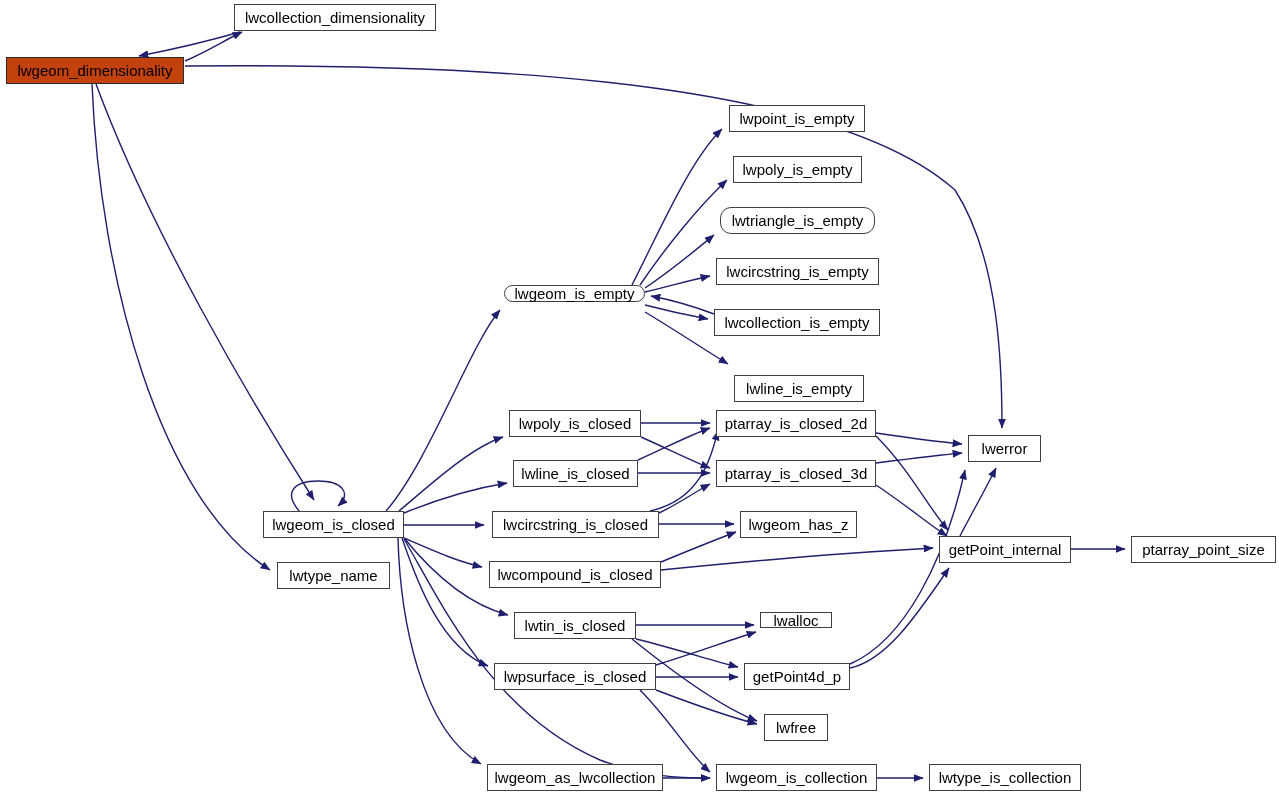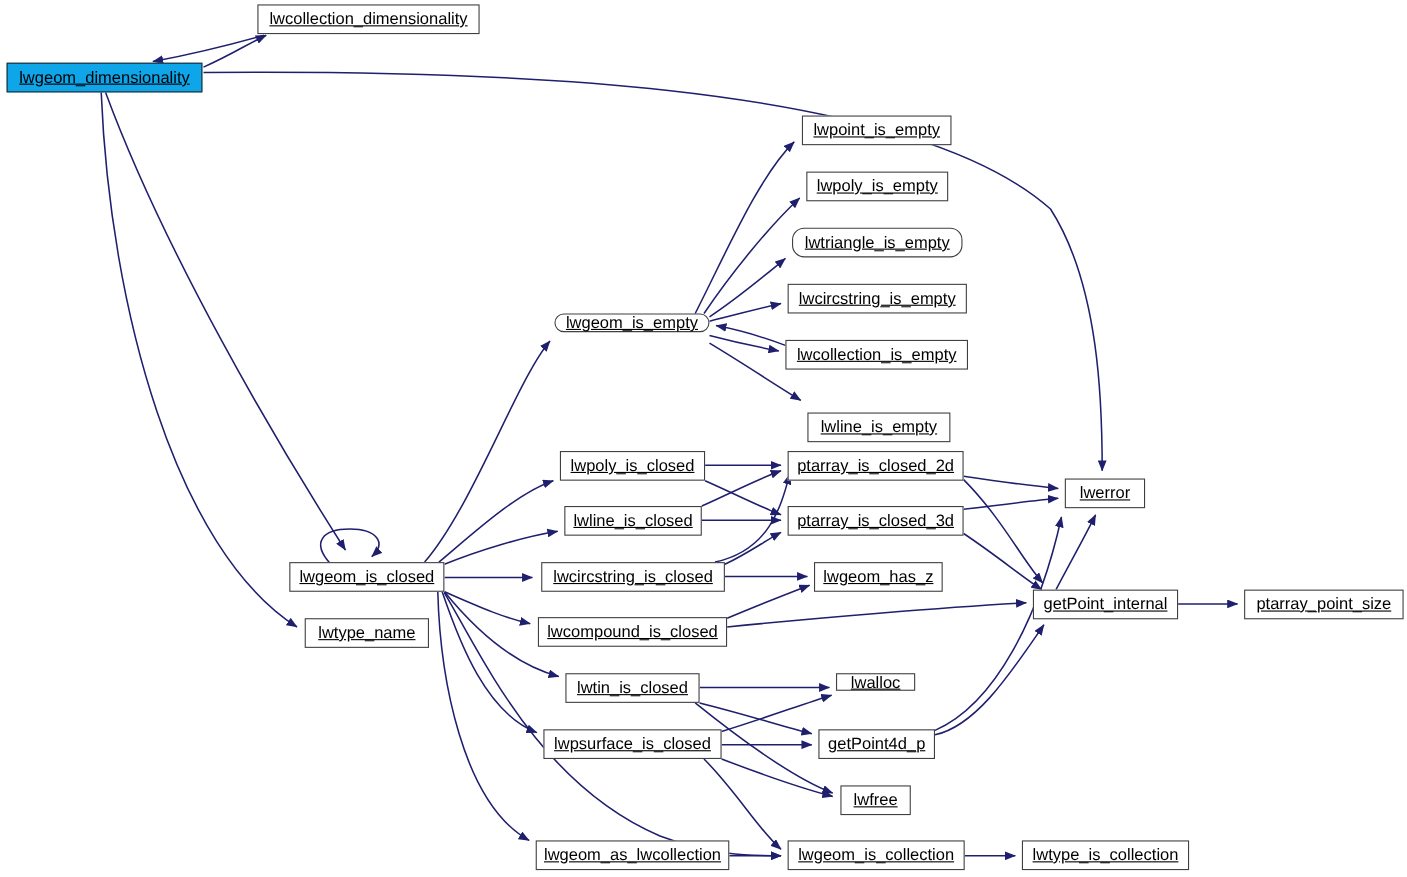--- a/index.html
+++ b/index.html
@@ -27,24 +27,23 @@
     border:1px solid #404040;
     background:#ffffff;
     color:#000000;
     font-size:15px;
     line-height:1;
     display:flex;
     align-items:center;
     justify-content:center;
     white-space:nowrap;
     z-index:5;
-    text-decoration:underline;
   }
   .node.highlight{
-    background:#0ea5e9;
+    background:#c2410c;
     border:1px solid #2b2b2b;
   }
   .node-label{
     display:block;
     padding:0 2px;
     letter-spacing:0px;
   }
 </style>
 </head>
 <body>

